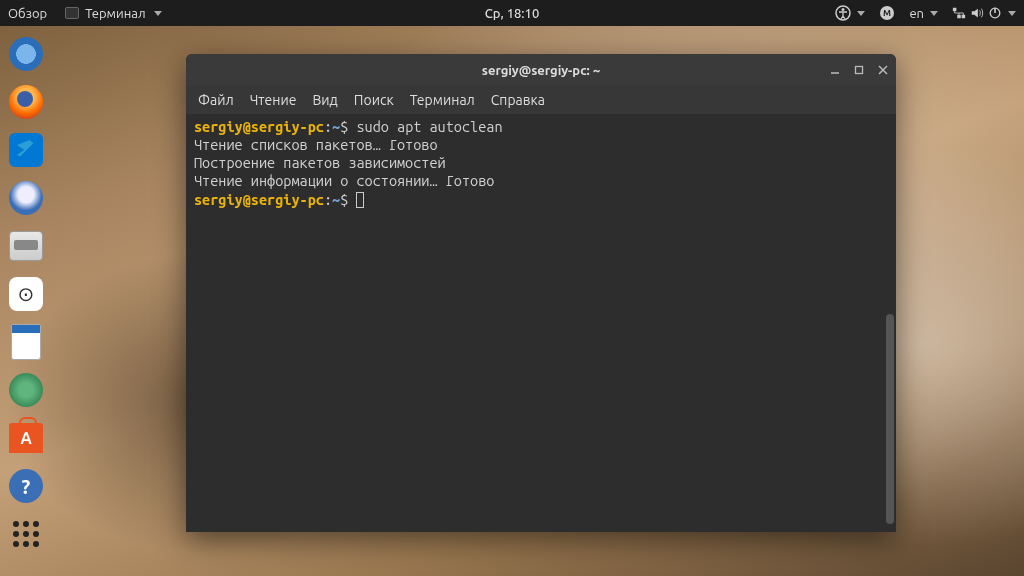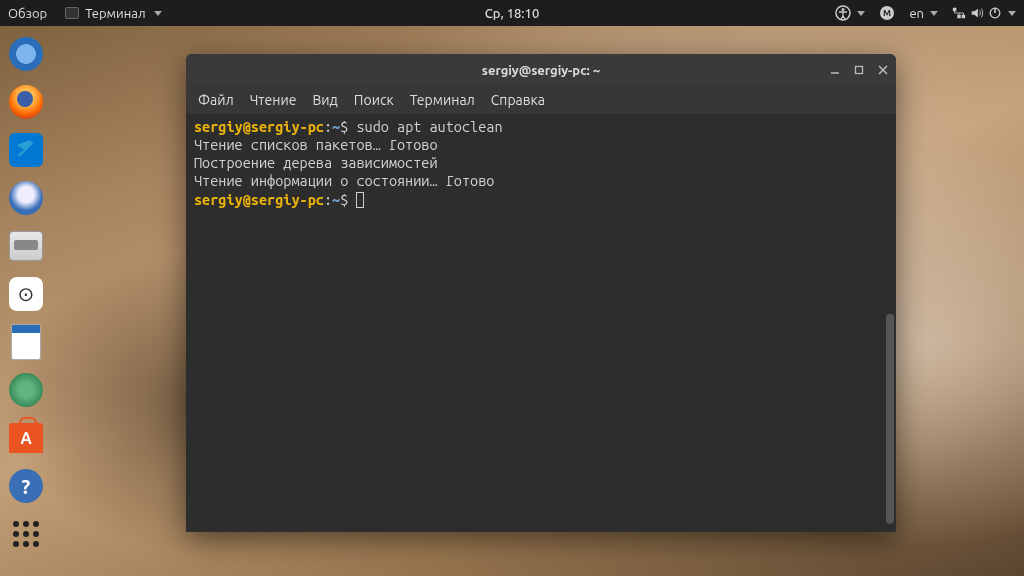--- a/index.html
+++ b/index.html
@@ -241,18 +241,18 @@
   <div class="menubar">
     <span>Файл</span>
     <span>Чтение</span>
     <span>Вид</span>
     <span>Поиск</span>
     <span>Терминал</span>
     <span>Справка</span>
   </div>
   <div class="terminal-body"><span class="prompt-user">sergiy@sergiy-pc</span><span>:</span><span class="prompt-path">~</span><span>$</span><span> sudo apt autoclean</span>
 <span>Чтение списков пакетов… Готово</span>
-<span>Построение дерева зависимостей</span>
+<span>Построение пакетов зависимостей</span>
 <span>Чтение информации о состоянии… Готово</span>
 <span class="prompt-user">sergiy@sergiy-pc</span><span>:</span><span class="prompt-path">~</span><span>$</span> <span class="cursor-block"></span>
     <div class="scrollbar"></div>
   </div>
 </div>
 
 </body></html>

